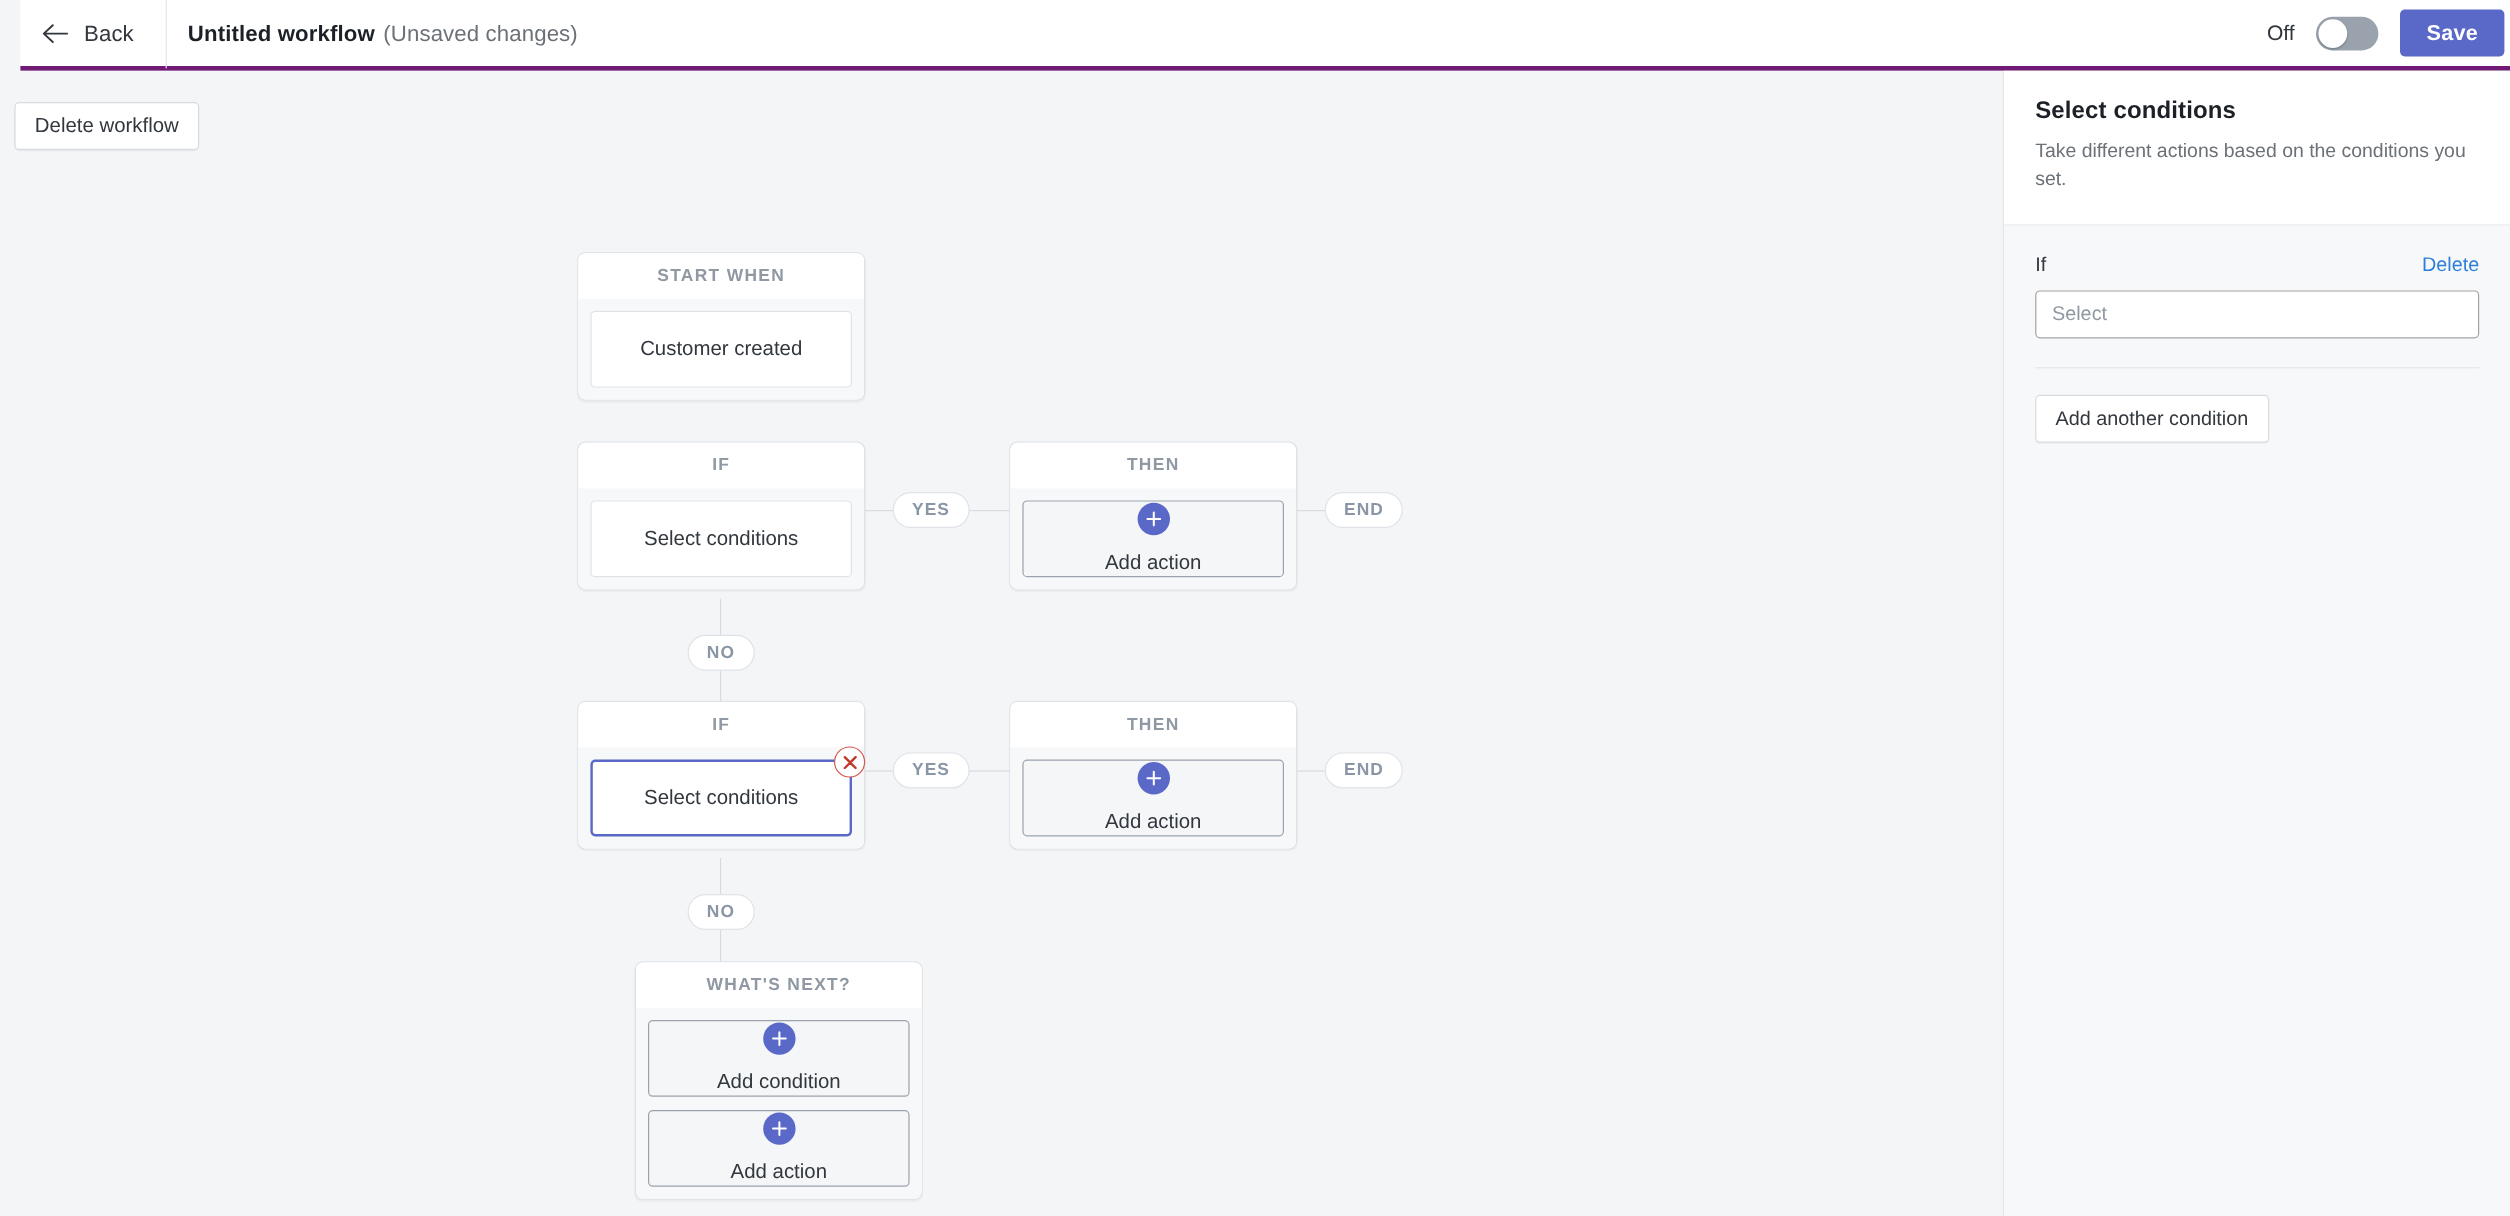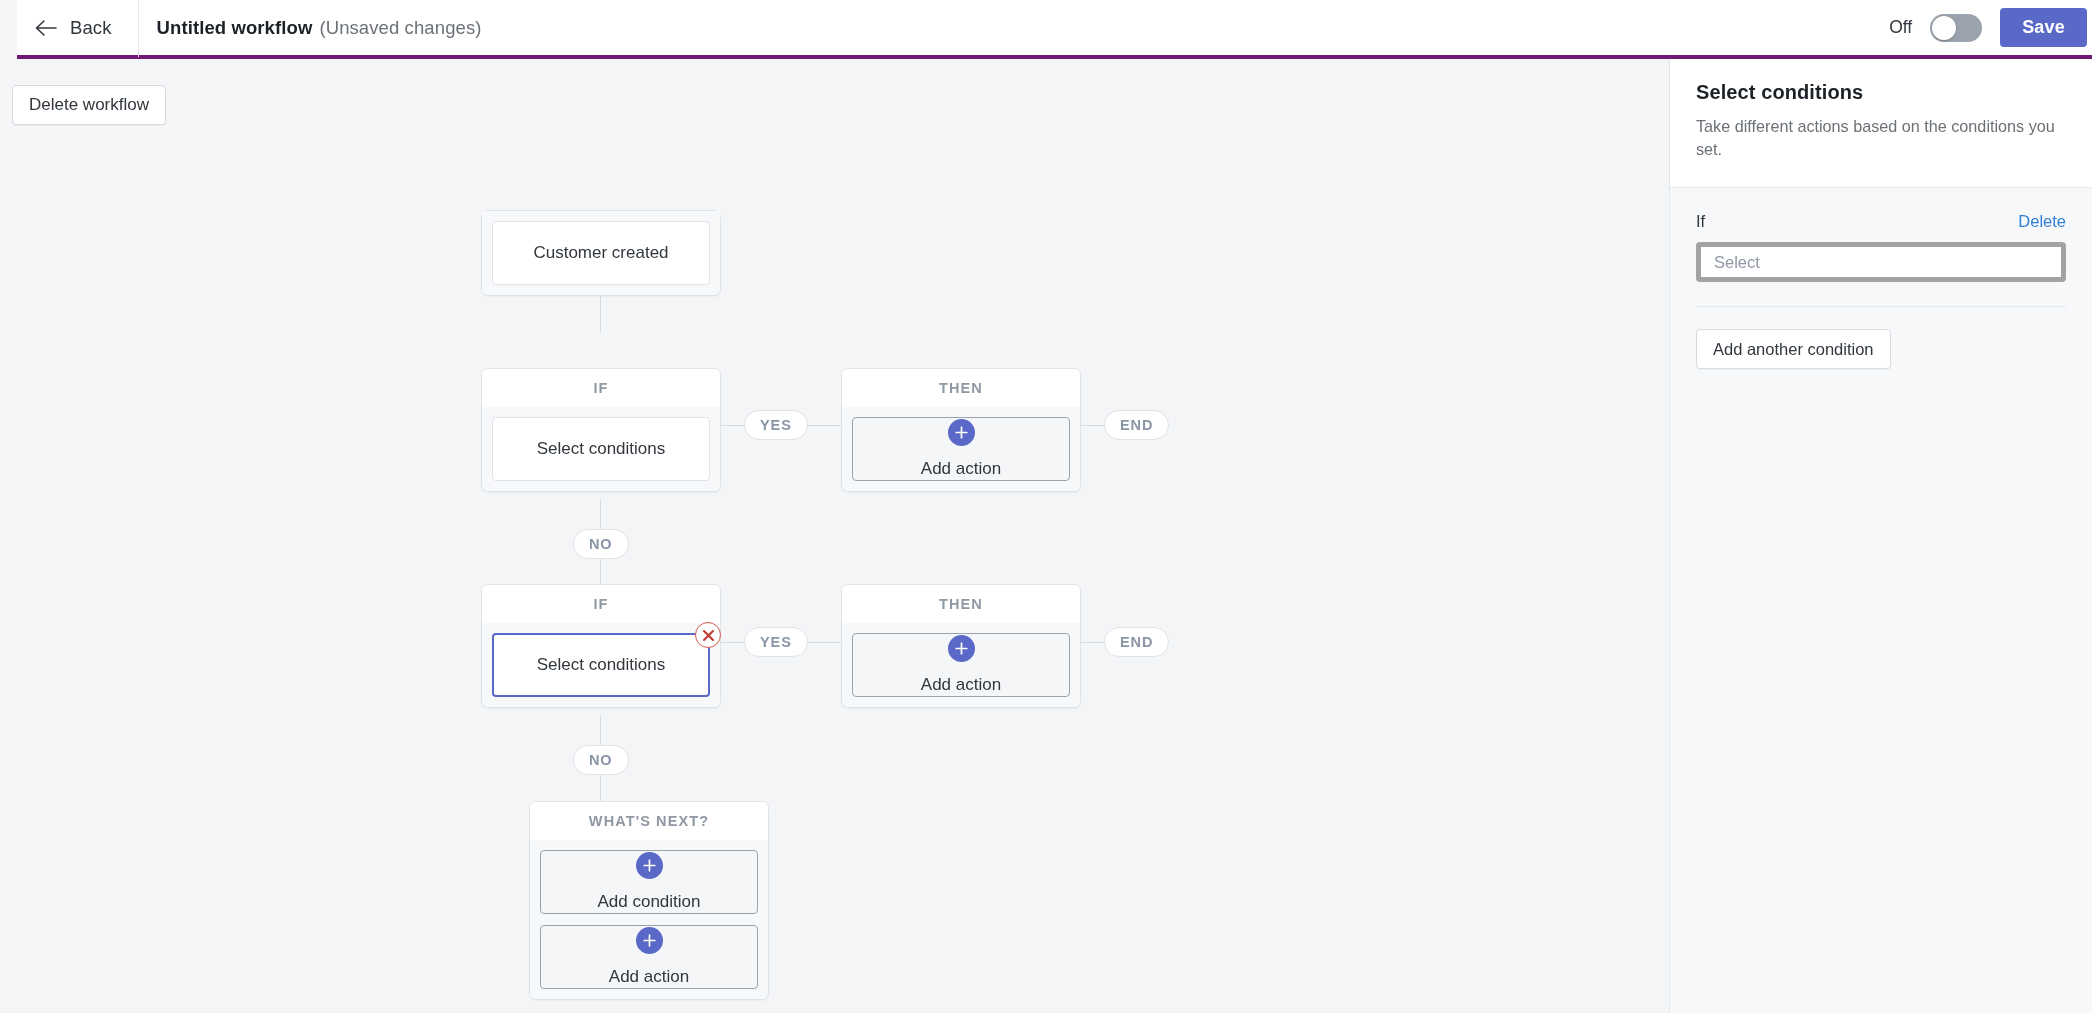--- a/index.html
+++ b/index.html
@@ -143,21 +143,21 @@
 
   .panel-body { padding: 24px 26px 0 26px; }
   .cond-row {
     display: flex; align-items: center; justify-content: space-between;
     margin-bottom: 11px;
   }
   .cond-label { font-size: 16.5px; color: #31373d; }
   .delete-link { font-size: 16.5px; color: #2f7ed8; cursor: pointer; }
   .select-input {
     width: 100%; height: 40px; background: #ffffff;
-    border: 5px solid #a3a3a3; border-radius: 4px;
+    border: 1px solid #a3a3a3; border-radius: 4px;
     padding: 0 13px; font-size: 16.5px; color: #31373d;
     font-family: "Liberation Sans", sans-serif;
   }
   .select-input::placeholder { color: #8f98a3; }
   .panel-divider { height: 1px; background: #e3e6ea; margin: 24px 0 22px 0; }
   .add-cond-btn {
     background: #ffffff; border: 1px solid #d7dbe0; border-radius: 4px;
     font-size: 16.5px; color: #31373d; padding: 0 16px; height: 40px;
     cursor: pointer; font-family: "Liberation Sans", sans-serif;
     box-shadow: 0 1px 0 rgba(22,29,37,.04);
@@ -206,20 +206,21 @@
     <div class="conn h" style="left:1080px; top:583px; width:48px;"></div>
 
     <div class="pill" style="left:744px; top:351px;">YES</div>
     <div class="pill" style="left:744px; top:568px;">YES</div>
     <div class="pill" style="left:573px; top:470px;">NO</div>
     <div class="pill" style="left:573px; top:686px;">NO</div>
     <div class="pill" style="left:1104px; top:351px;">END</div>
     <div class="pill" style="left:1104px; top:568px;">END</div>
 
     <div class="node" style="left:481px; top:151px; width:240px;">
+      <div class="node-head">START WHEN</div>
       <div class="node-body">
         <div class="inner-card">Customer created</div>
       </div>
     </div>
 
     <div class="node" style="left:481px; top:309px; width:240px;">
       <div class="node-head">IF</div>
       <div class="node-body">
         <div class="inner-card">Select conditions</div>
       </div>

